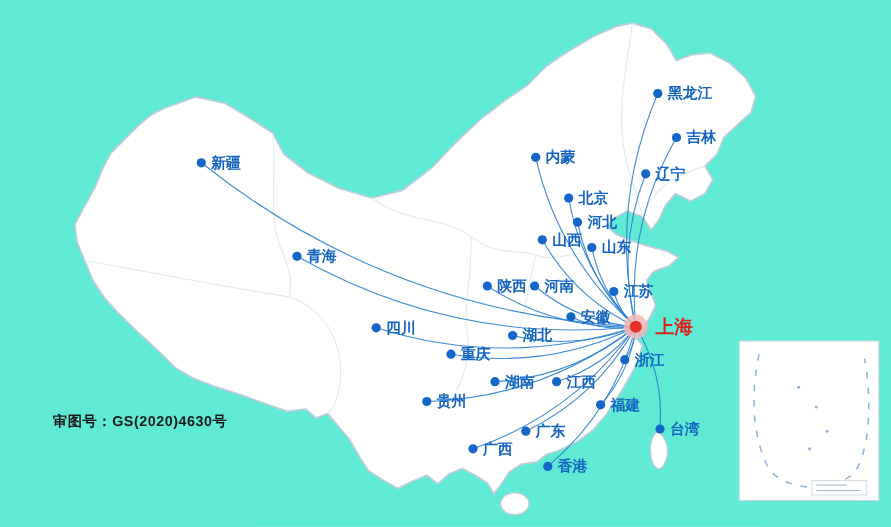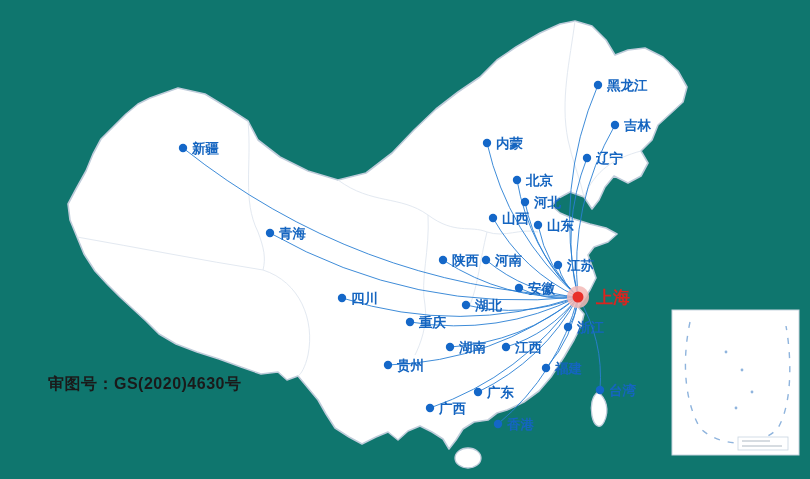--- a/index.html
+++ b/index.html
@@ -1,32 +1,32 @@
 <!DOCTYPE html>
 <html><head>
 <meta charset="utf-8">
 <style>
   html,body{margin:0;padding:0;background:#ffffff;}
   .stage{
-    position:relative;width:810px;height:479px;background:#0f766e;overflow:hidden;
+    position:relative;width:810px;height:479px;background:#5eead4;overflow:hidden;
     font-family:"Liberation Sans",sans-serif;
     --outline:#bfccda; --inner-border:#e3e9f1; --line:#2a7fd4; --dot:#1467c8;
     --label:#1565c0; --hub-dot:#e8302a; --hub-halo:#f3b8b6; --hub-label:#d9251f;
   }
   svg.map{position:absolute;left:0;top:0;}
   .outline{fill:#ffffff;stroke:var(--outline);stroke-width:1.6;stroke-linejoin:round;}
   .inner{fill:none;stroke:var(--inner-border);stroke-width:1;stroke-linejoin:round;}
   .island{fill:#ffffff;stroke:var(--outline);stroke-width:1.3;}
   .route{fill:none;stroke:var(--line);stroke-width:1;opacity:.9;}
   .pdot{fill:var(--dot);}
   .plabel{fill:var(--label);font-size:13.5px;font-weight:600;}
   .hub-halo{fill:var(--hub-halo);opacity:.85;}
   .hub-dot{fill:var(--hub-dot);}
   .hub-label{fill:var(--hub-label);font-size:17px;font-weight:700;}
-  .approval{position:absolute;left:48px;top:374px;font-size:16px;color:#1a1a1a;font-weight:600;letter-spacing:.5px;}
+  .approval{position:absolute;left:48px;top:374px;font-size:13px;color:#1a1a1a;font-weight:600;letter-spacing:.5px;}
   .inset-box{fill:#ffffff;stroke:#c9d5e0;stroke-width:1;}
   .ninedash{fill:none;stroke:#8fb4dd;stroke-width:1.4;stroke-dasharray:6 8;}
   .speck{fill:#8fb4dd;}
   .mini{fill:#ffffff;stroke:#c9d5e0;stroke-width:.8;}
   .mini-line{stroke:#9aa7b4;stroke-width:.8;}
 </style>
 </head>
 <body>
 
 <div class="stage" style="--line: #2a7fd4; --dot: #1467c8; --label: #1565c0; --hub-dot: #e8302a; --hub-halo: #f3b8b6; --hub-label: #d9251f; --outline: #bfccda; --inner-border: #e3e9f1;">

